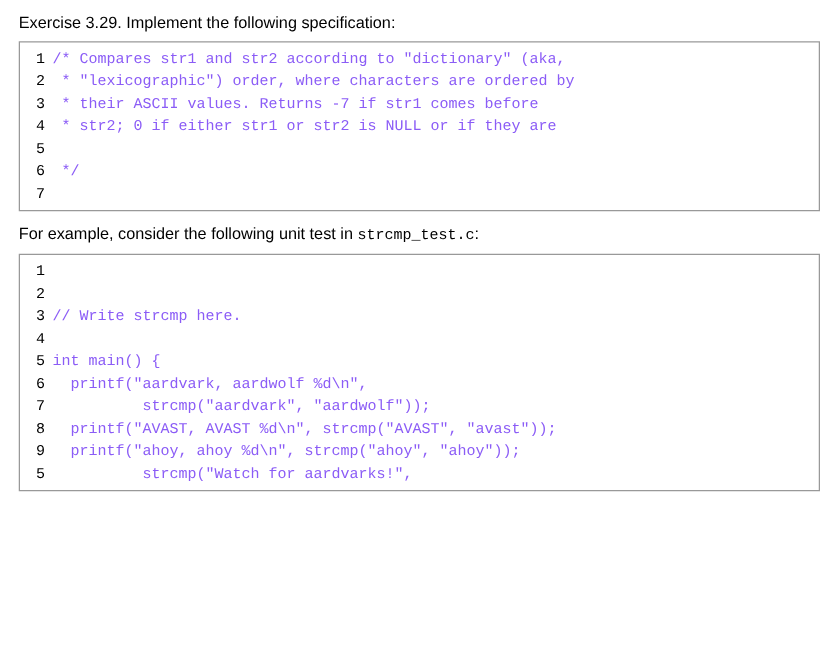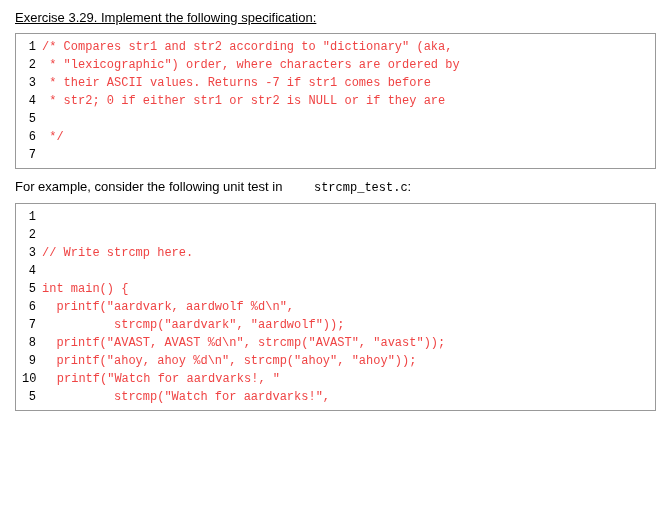--- a/index.html
+++ b/index.html
@@ -7,21 +7,20 @@
       font-family: Arial, sans-serif;
       font-size: 13px;
       background: #fff;
       color: #000;
       width: 671px;
       padding: 10px 15px;
     }
     .exercise-title {
       margin-bottom: 8px;
       font-size: 13px;
-      text-decoration: underline;
     }
     .code-block {
       border: 1px solid #999;
       padding: 4px 6px;
       margin-bottom: 10px;
       font-family: 'Courier New', Courier, monospace;
       font-size: 12px;
       line-height: 1.5;
     }
     .code-line {
@@ -34,30 +33,29 @@
       text-align: right;
       margin-right: 6px;
       user-select: none;
       font-family: 'Courier New', Courier, monospace;
       font-size: 12px;
     }
     .line-content {
       font-family: 'Courier New', Courier, monospace;
       font-size: 12px;
       white-space: pre;
-      color: #ef4444;
+      color: #8b5cf6;
     }
     .prose {
       font-size: 13px;
       margin-bottom: 8px;
     }
     .inline-code {
       font-family: 'Courier New', Courier, monospace;
       font-size: 12px;
-      margin-left: 28px;
     }
   </style>
 </head>
 <body>
 
 <p class="exercise-title">Exercise 3.29. Implement the following specification:</p>
 
 <div class="code-block">
 <div class="code-line">
       <span class="line-num">1</span>
@@ -121,20 +119,16 @@
     </div>
     <div class="code-line">
       <span class="line-num">8</span>
       <span class="line-content">  printf("AVAST, AVAST %d\n", strcmp("AVAST", "avast"));</span>
     </div>
     <div class="code-line">
       <span class="line-num">9</span>
       <span class="line-content">  printf("ahoy, ahoy %d\n", strcmp("ahoy", "ahoy"));</span>
     </div>
     <div class="code-line">
-      <span class="line-num">10</span>
-      <span class="line-content">  printf("Watch for aardvarks!, "</span>
-    </div>
-    <div class="code-line">
       <span class="line-num">5</span>
       <span class="line-content">          strcmp("Watch for aardvarks!",</span>
     </div>
   </div>
 
 </body></html>

